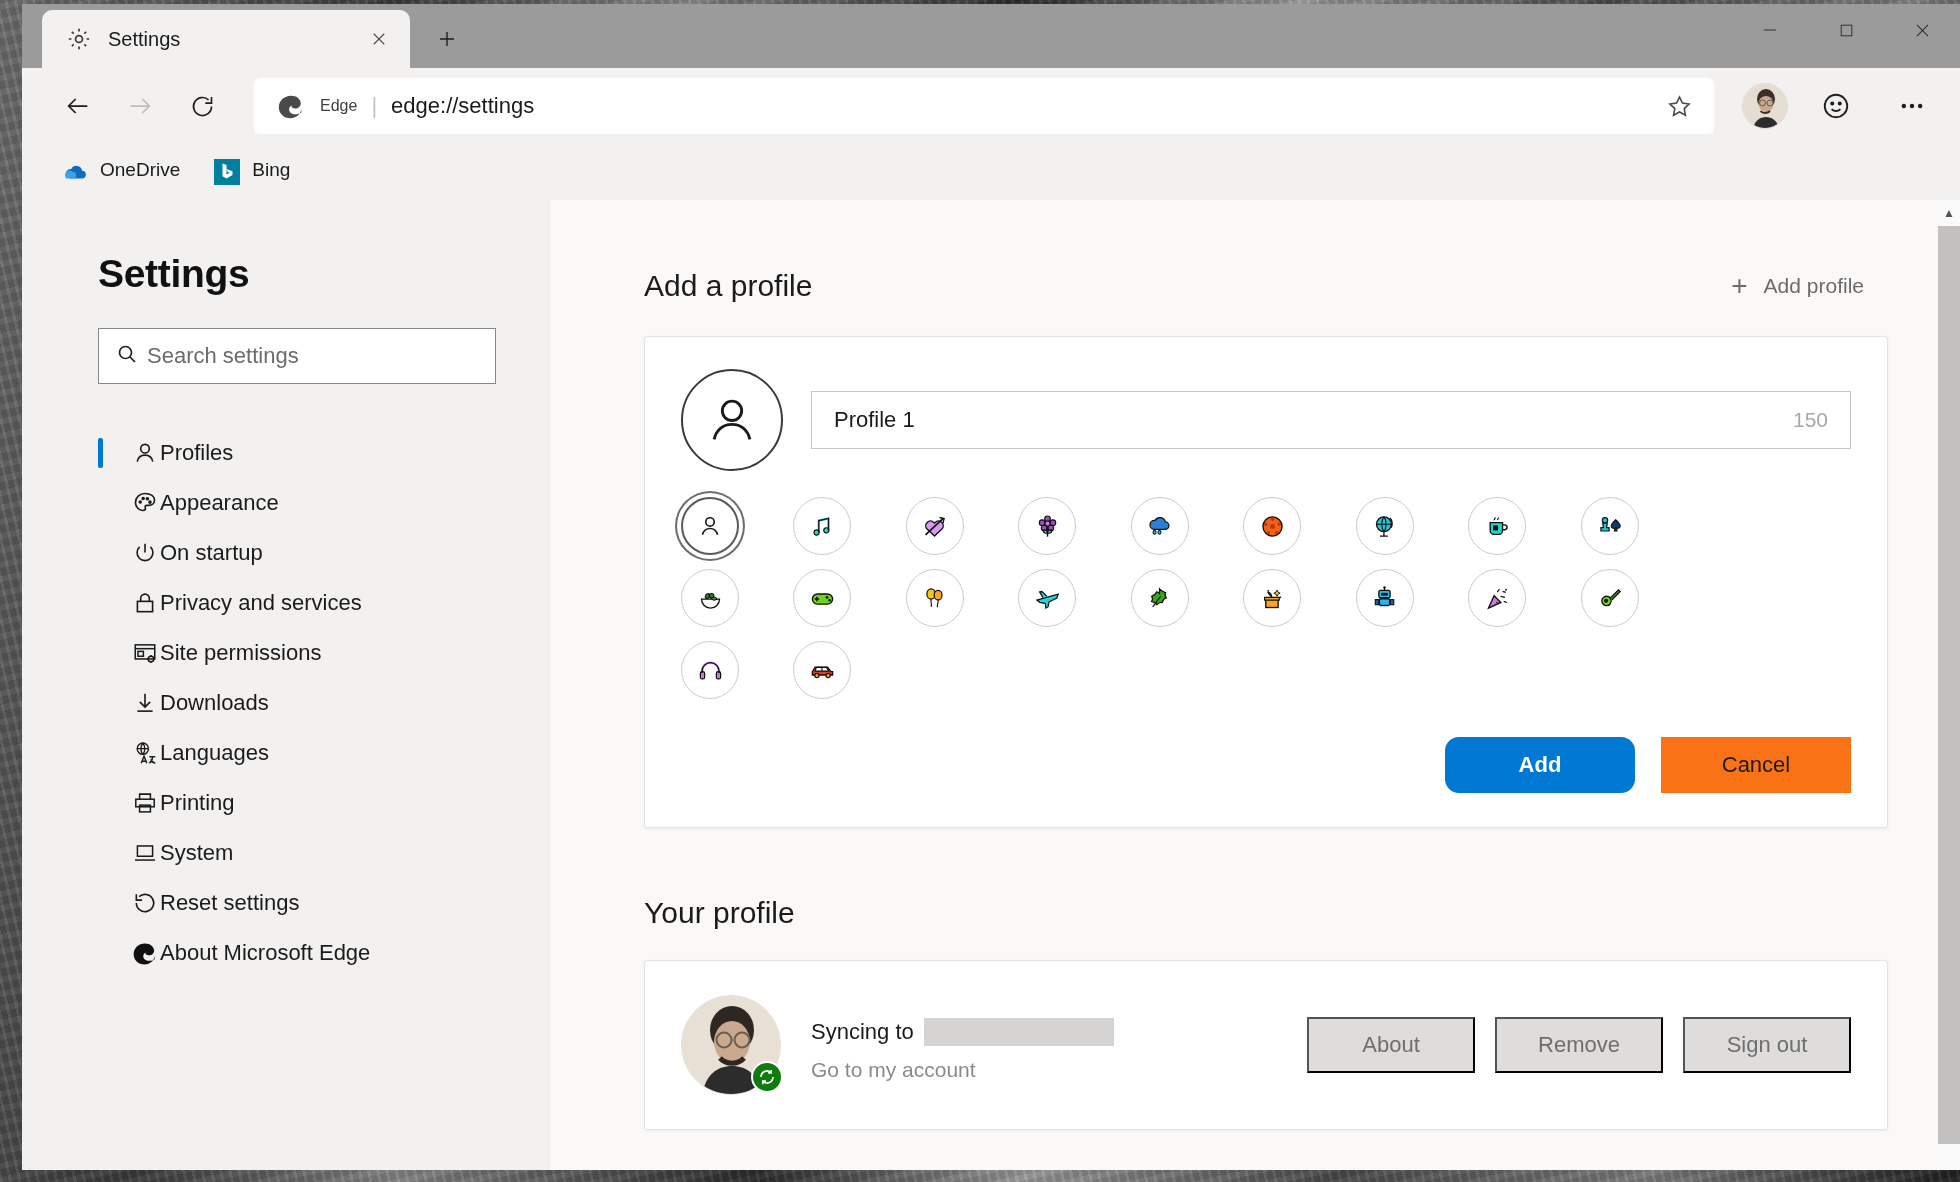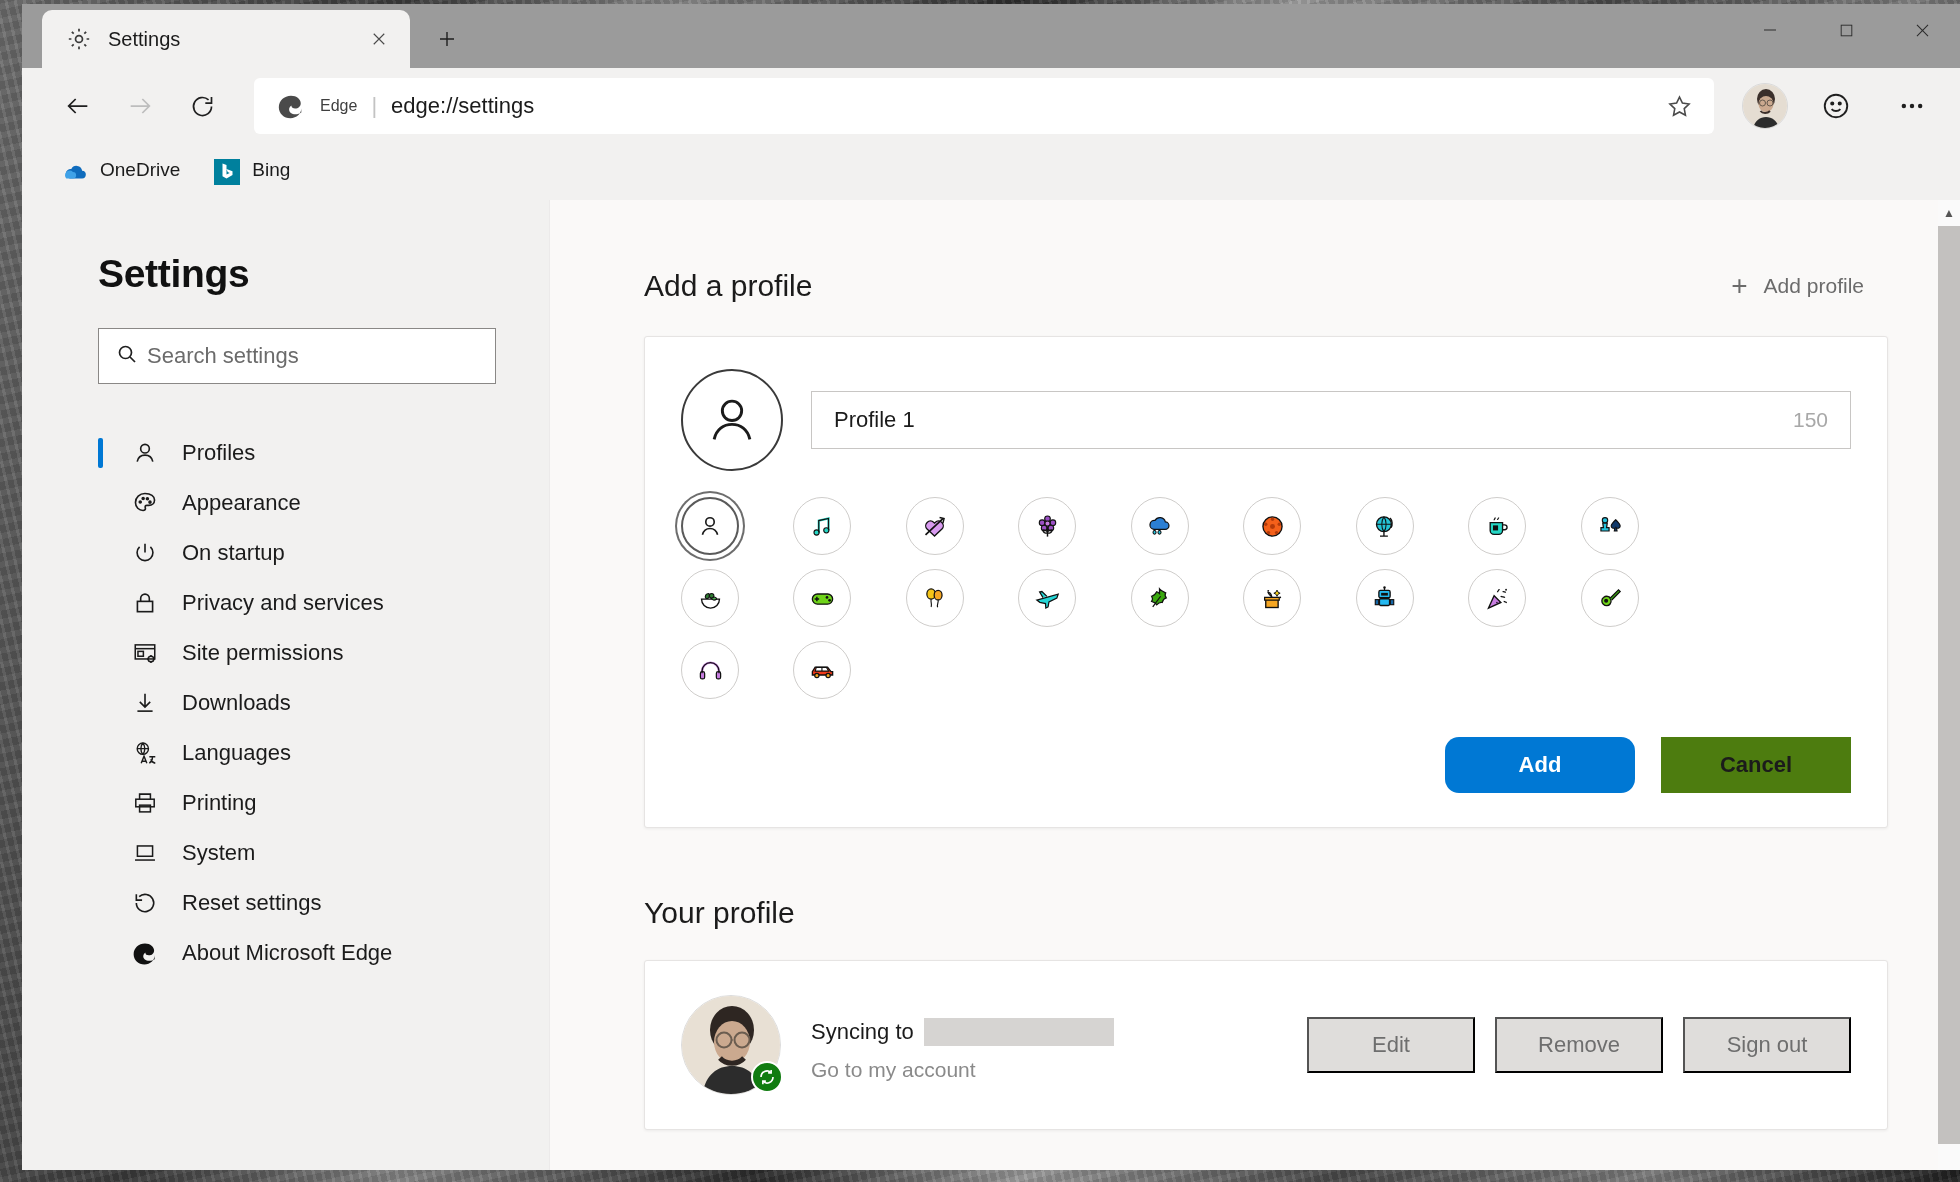--- a/index.html
+++ b/index.html
@@ -113,21 +113,21 @@
   }
   .searchbox svg { flex: none; color: #1f1f1f; }
   .searchbox input {
     border: 0; outline: 0; font-size: 22px; color: #1b1b1b;
     font-family: inherit; background: transparent; width: 100%;
   }
   .searchbox input::placeholder { color: #6b6b6b; }
 
   .navlist { margin-top: 44px; }
   .navitem {
-    position: relative; display: flex; align-items: center; gap: 22px;
+    position: relative; display: flex; align-items: center; 
     height: 50px; padding-left: 32px; margin-bottom: 0;
   }
   .navitem + .navitem { margin-top: 0; }
   .navitem .navico { width: 30px; height: 30px; flex: none; color: #1b1b1b;
                      display: flex; align-items: center; justify-content: center; }
   .navitem .navlabel { font-size: 22px; color: #1b1b1b; }
   .navitem.active::before {
     content: ""; position: absolute; left: 0; top: 10px;
     width: 5px; height: 30px; background: #0078d4; border-radius: 2px;
   }
@@ -170,21 +170,21 @@
     display: flex; align-items: center; justify-content: center; background: #fff;
   }
   .avatar-opt.selected { border: 2px solid #5a5a5a; box-shadow: 0 0 0 4px #fff, 0 0 0 6px #6d6d6d; }
 
   .card-actions { margin-top: 38px; display: flex; justify-content: flex-end; gap: 26px; }
   .btn {
     width: 190px; height: 56px; display: flex; align-items: center;
     justify-content: center; font-size: 22px; border: 0; font-family: inherit;
   }
   .btn-primary { background: #0078d4; color: #fff; font-weight: bold; border-radius: 14px; }
-  .btn-secondary { background: #4d7c0f; color: #1b1b1b; font-weight: bold; }
+  .btn-secondary { background: #f97316; color: #1b1b1b; }
 
   .your-profile-h { margin-top: 68px; font-size: 30px; color: #1b1b1b; }
   .profile-card {
     margin-top: 30px; width: 1244px; background: #fff;
     border: 1px solid #e6e4e3; border-radius: 3px;
     box-shadow: 0 1px 3px rgba(0,0,0,.06);
     padding: 34px 36px; display: flex; align-items: center; gap: 30px;
   }
   .pc-avatar-wrap { position: relative; width: 100px; height: 100px; flex: none; }
   .pc-avatar {
@@ -772,21 +772,21 @@
 
           <div class="pc-info">
             <div class="pc-sync">
               <span class="pc-sync-label">Syncing to</span>
               <span class="redacted"></span>
             </div>
             <div class="pc-link">Go to my account</div>
           </div>
 
           <div class="pc-actions">
-            <button class="btn-ghost">Edit</button>
+            <button class="btn-ghost">About</button>
             <button class="btn-ghost">Remove</button>
             <button class="btn-ghost">Sign out</button>
           </div>
         </div>
 
       </div>
 
       <div class="scrollbar">
         <div class="sb-arrow">▲</div>
         <div class="sb-thumb"></div>

